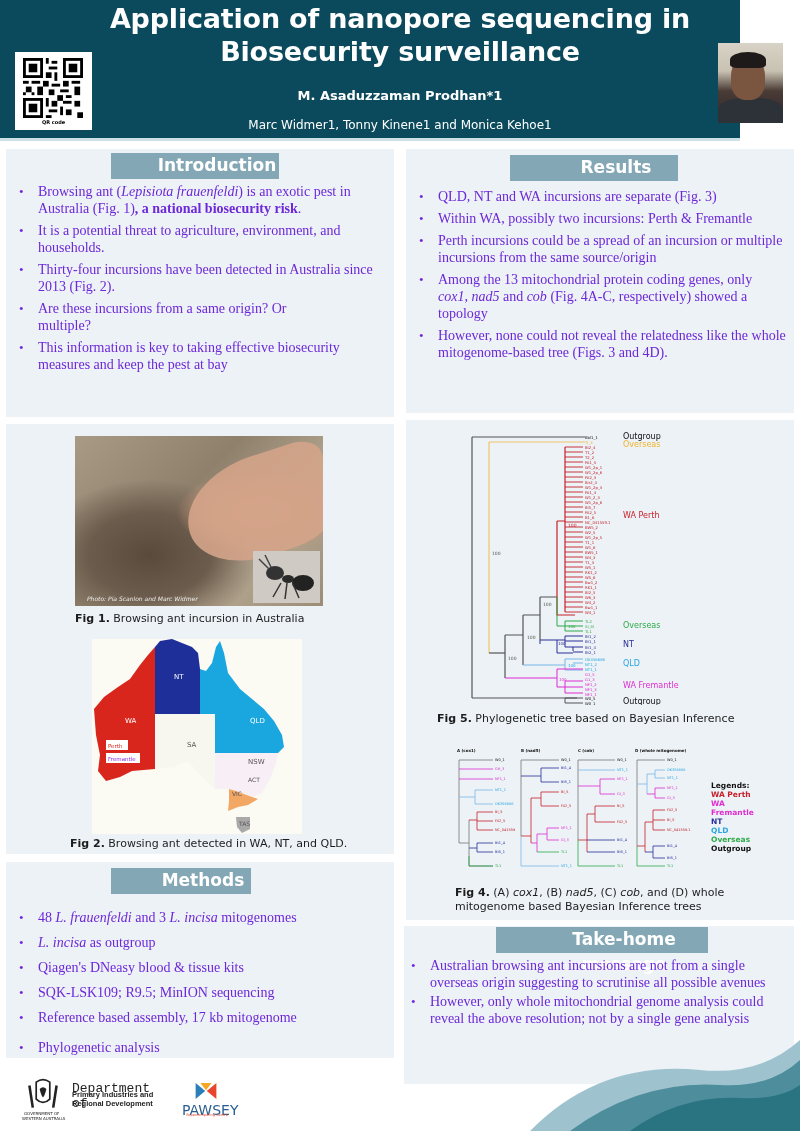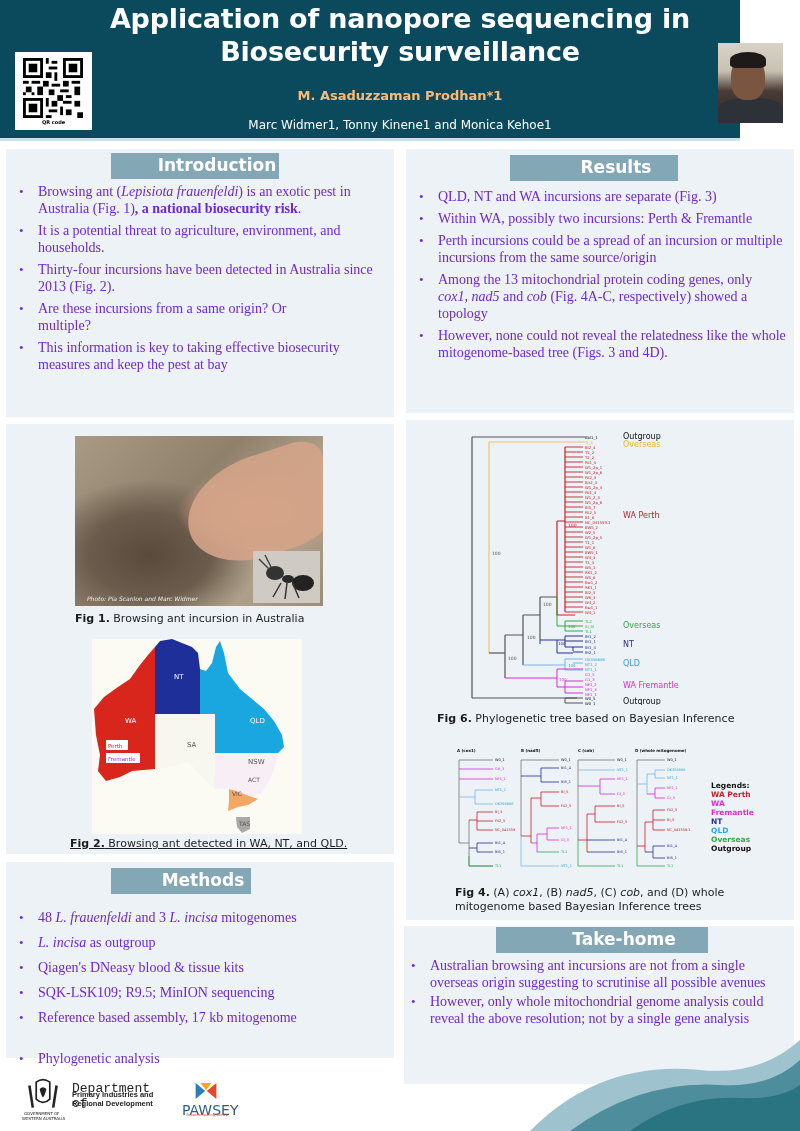--- a/index.html
+++ b/index.html
@@ -2,21 +2,21 @@
 <html><head>
 <meta charset="utf-8">
 <style>
   * { box-sizing: border-box; margin: 0; padding: 0; }
   html, body { width: 800px; height: 1131px; overflow: hidden; }
   body { background: #ffffff; font-family: "DejaVu Sans", sans-serif; color: #222; position: relative; }
 
   
   .header { position: absolute; left: 0; top: 0; width: 740px; height: 141px; background: #0b4a5c; border-bottom: 3px solid #cfdfe6; }
   .title { position: absolute; left: 60px; top: 2px; width: 680px; text-align: center; color: #fff; font-weight: bold; font-size: 27px; line-height: 33px; letter-spacing: -0.2px; }
-  .author-main { position: absolute; left: 180px; top: 88px; width: 440px; text-align: center; color: #fdba74; font-weight: bold; font-size: 13px; }
+  .author-main { position: absolute; left: 180px; top: 88px; width: 440px; text-align: center; color: #ffffff; font-weight: bold; font-size: 13px; }
   .author-co { position: absolute; left: 160px; top: 118px; width: 480px; text-align: center; color: #fff; font-size: 12px; }
   .qr { position: absolute; left: 15px; top: 52px; width: 77px; height: 78px; background: #fff; padding: 6px 8px 0 8px; }
   .qr svg { width: 60px; height: 60px; display: block; }
   .qr-label { font-size: 5px; font-weight: bold; text-align: center; color: #000; margin-top: 1px; }
   .photo { position: absolute; left: 718px; top: 43px; width: 65px; height: 80px; background: linear-gradient(180deg,#d8d3c7 0%,#c9c2b2 35%,#4a3b35 60%,#2b2830 100%); overflow: hidden; }
   .photo .face { position: absolute; left: 13px; top: 13px; width: 34px; height: 44px; background: #7a5540; border-radius: 45% 45% 40% 40%; }
   .photo .hair { position: absolute; left: 12px; top: 9px; width: 36px; height: 16px; background: #1e1a1a; border-radius: 50% 50% 20% 20%; }
   .photo .body { position: absolute; left: 0; top: 55px; width: 65px; height: 30px; background: #2d3238; border-radius: 40% 40% 0 0; }
 
   
@@ -168,36 +168,36 @@
     <text x="156" y="125" font-size="7" fill="#555" font-family="DejaVu Sans, sans-serif">NSW</text>
     <text x="156" y="143" font-size="6" fill="#555" font-family="DejaVu Sans, sans-serif">ACT</text>
     <text x="140" y="157" font-size="6" fill="#555" font-family="DejaVu Sans, sans-serif">VIC</text>
     <text x="147" y="187" font-size="6" fill="#555" font-family="DejaVu Sans, sans-serif">TAS</text>
     <rect x="14" y="101" width="22" height="10" fill="#fff"></rect>
     <text x="16" y="109" font-size="5.5" fill="#d8261c" font-family="DejaVu Sans, sans-serif">Perth</text>
     <rect x="14" y="114" width="34" height="10" fill="#fff"></rect>
     <text x="16" y="122" font-size="5.5" fill="#8a2be2" font-family="DejaVu Sans, sans-serif">Fremantle</text>
   </svg>
 </div>
-<div class="fig-cap" style="left:70px;top:837px;text-decoration:underline;">
+<div class="fig-cap" style="left:70px;top:837px;">
   <b>Fig 2.</b><span> Browsing ant detected in WA, NT, and QLD.</span>
 </div>
 
 <div class="panel" style="left:6px;top:862px;width:388px;height:196px;"></div>
 <div class="sec-head" style="left:111px;top:868px;width:140px;">Methods</div>
 <ul class="bullets" style="left:16px;top:909px;width:372px;">
   <li style="margin-bottom:8px;">
     <span>48 </span><span class="it">L. frauenfeldi</span><span> and 3 </span><span class="it">L. incisa</span><span> mitogenomes</span>
   </li>
   <li style="margin-bottom:8px;">
     <span class="it">L. incisa</span><span> as outgroup</span>
   </li>
   <li style="margin-bottom:8px;">Qiagen's DNeasy blood &amp; tissue kits</li>
   <li style="margin-bottom:8px;">SQK-LSK109; R9.5; MinION sequencing</li>
-  <li style="margin-bottom:24px;">Reference based assembly, 17 kb mitogenome</li>
+  <li style="margin-bottom:13px;">Reference based assembly, 17 kb mitogenome</li>
   <li>Phylogenetic analysis</li>
 </ul>
 
 <div class="logos">
   <div style="position:absolute;left:0;top:0;width:140px;height:50px;background:#fff;">
     <svg viewBox="0 0 40 40" width="34" height="34" style="position:absolute;left:4px;top:2px;">
       <path d="M12 6 Q20 0 28 6 L28 26 Q20 34 12 26 Z" fill="none" stroke="#222" stroke-width="2"></path>
       <path d="M16 14 Q20 10 24 14 Q22 22 20 24 Q18 22 16 14Z" fill="#222"></path>
       <path d="M4 10 L8 36 M36 10 L32 36" stroke="#222" stroke-width="3"></path>
     </svg>
@@ -372,21 +372,21 @@
     <text x="158" y="22" font-size="8" fill="#f0b429">Overseas</text>
     <text x="158" y="93" font-size="8" fill="#c8202a">WA Perth</text>
     <text x="158" y="203" font-size="8" fill="#2faa4a">Overseas</text>
     <text x="158" y="222" font-size="8" fill="#2a2f9c">NT</text>
     <text x="158" y="241" font-size="8" fill="#2aa6e0">QLD</text>
     <text x="158" y="263" font-size="8" fill="#e02bd0">WA Fremantle</text>
     <text x="158" y="279" font-size="8" fill="#111">Outgroup</text>
   </svg>
 </div>
 <div class="fig-cap" style="left:437px;top:712px;">
-  <b>Fig 6.</b><span> Phylogenetic tree based on Bayesian Inference</span>
+  <b>Fig 5.</b><span> Phylogenetic tree based on Bayesian Inference</span>
 </div>
 
 <div class="fig4">
   <svg viewBox="0 0 340 125" width="340" height="125" font-family="DejaVu Sans, sans-serif">
     <g font-size="4" fill="#111" font-weight="bold">
       <text x="2" y="4">A (cox1)</text>
       <text x="66" y="4">B (nad5)</text>
       <text x="123" y="4">C (cob)</text>
       <text x="180" y="4">D (whole mitogenome)</text>
     </g>

